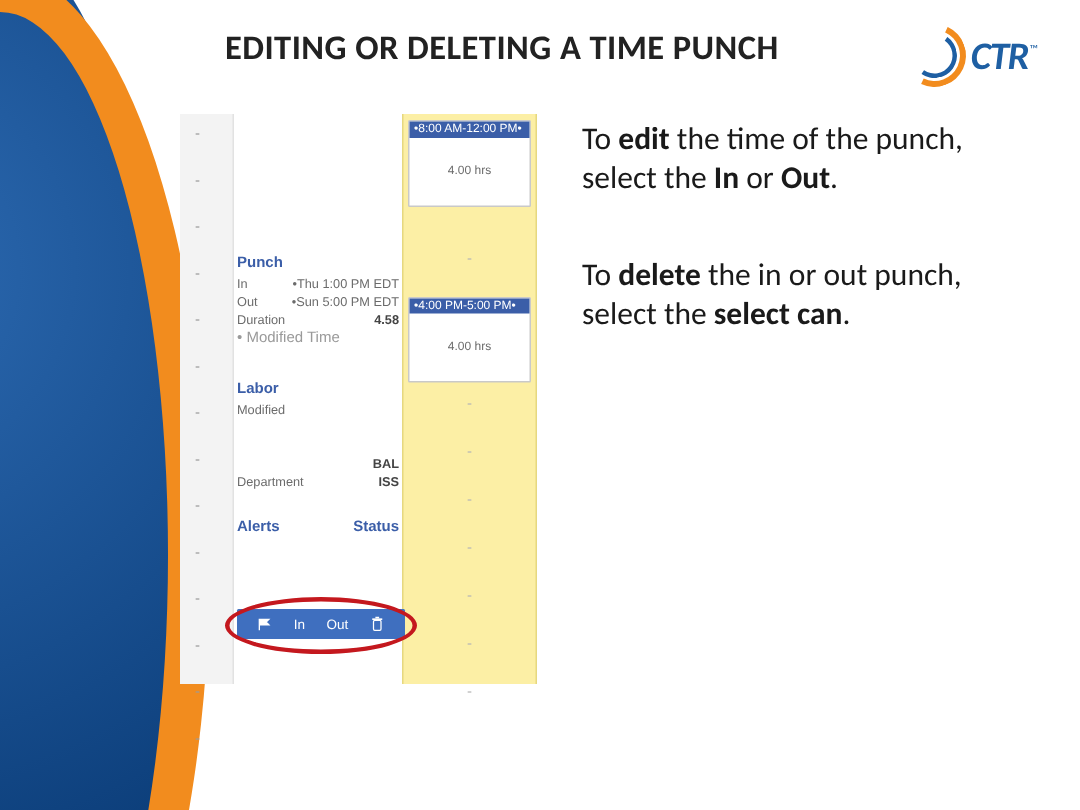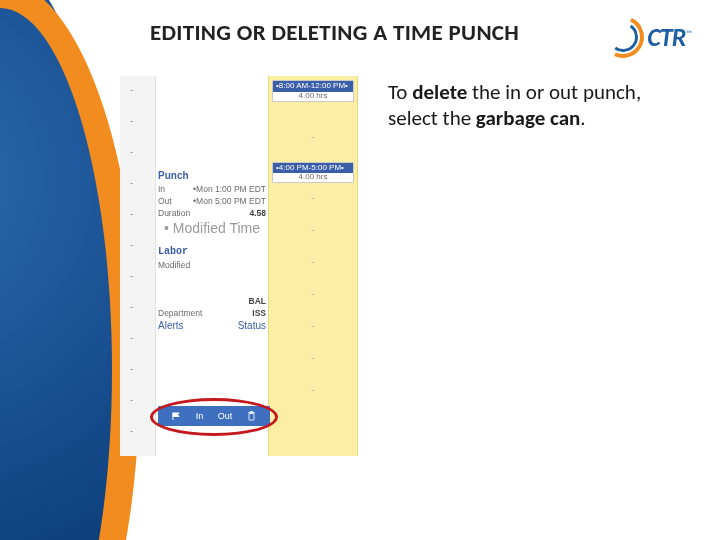--- a/index.html
+++ b/index.html
@@ -149,21 +149,21 @@
     background: #3b5ea8;
     color: #fff;
     padding: 1px 3px;
     font-size: 8px;
     white-space: nowrap;
     overflow: hidden;
   }
   .cal-block .hrs {
     text-align: center;
     color: #6b6b6b;
-    padding: 0 0;
+    padding: 18px 0;
   }
   .cal-slot .tilde {
     text-align: center;
     color: #b6b6b6;
     font-size: 10px;
     line-height: 1;
   }
   .details {
     position: absolute;
     left: 38px;
@@ -179,22 +179,22 @@
     font-size: 10px;
   }
   .details .row {
     display: flex;
     justify-content: space-between;
     padding: 1px 0;
     font-size: 8.5px;
   }
   .details .modified {
     color: #9a9a9a;
-    font-size: 14px;
-    text-align: center;
+    font-size: 10px;
+    text-align: left;
     padding: 1px 0 4px 0;
   }
   .action-bar {
     position: absolute;
     left: 38px;
     bottom: 30px;
     width: 112px;
     height: 20px;
     background: #3f6fbf;
     color: #fff;
@@ -292,43 +292,43 @@
         <div class="tilde" style="margin-top:22px;">-</div>
         <div class="tilde" style="margin-top:22px;">-</div>
         <div class="tilde" style="margin-top:22px;">-</div>
       </div>
     </div>
 
     <div class="details">
       <div class="section-title">Punch</div>
       <div class="row">
         <span>In</span>
-        <span>•Mon 1:00 PM EDT</span>
+        <span>•Thu 1:00 PM EDT</span>
       </div>
       <div class="row">
         <span>Out</span>
-        <span>•Mon 5:00 PM EDT</span>
+        <span>•Sun 5:00 PM EDT</span>
       </div>
       <div class="row">
         <span>Duration</span>
         <span style="font-weight:600;color:#444;">4.58</span>
       </div>
       <div class="modified">• Modified Time</div>
 
-      <div class="section-title" style="margin-top:6px;font-family:Liberation Mono, monospace;">Labor</div>
+      <div class="section-title" style="margin-top:19px;">Labor</div>
       <div class="row">
         <span>Modified</span>
         <span style="font-weight:600;color:#444;margin-top:36px;">BAL</span>
       </div>
       <div class="row">
         <span>Department</span>
         <span style="font-weight:600;color:#444;">ISS</span>
       </div>
 
-      <div class="row" style="color:#3b5ea8;font-weight:400;font-size:10px;">
+      <div class="row" style="margin-top:18px;color:#3b5ea8;font-weight:700;font-size:10px;">
         <span>Alerts</span>
         <span>Status</span>
       </div>
     </div>
 
     <div class="action-bar">
       <span class="ico">
         <svg viewBox="0 0 10 10" width="9" height="9">
             <path d="M1 1h7l-2 2 2 2H1z M1 1v8" stroke="#fff" stroke-width="1" fill="#fff"></path>
           </svg>
@@ -342,17 +342,20 @@
           <rect x="3.5" y="0" width="3" height="1.5" fill="#fff"></rect>
         </svg>
       </span>
     </div>
 
     <div class="circle"></div>
   </div>
 
   <div class="body-text">
     <p>
-      <span>To </span><b>delete</b><span> the in or out punch, select the </span><b>garbage can</b><span>.</span>
+      <span>To </span><b>edit</b><span> the time of the punch, select the </span><b>In</b><span> or </span><b>Out</b><span>.</span>
+    </p>
+    <p>
+      <span>To </span><b>delete</b><span> the in or out punch, select the </span><b>select can</b><span>.</span>
     </p>
   </div>
 
 </div>
 
 </body></html>

